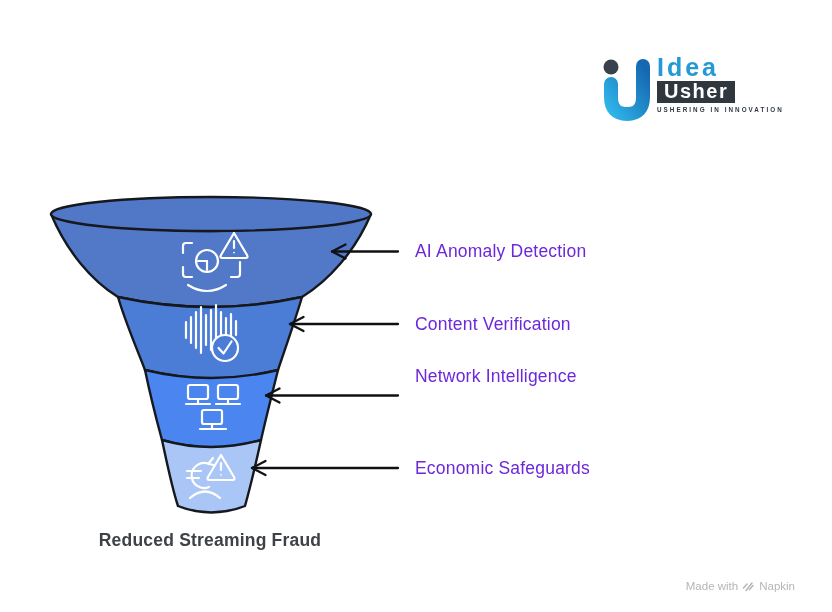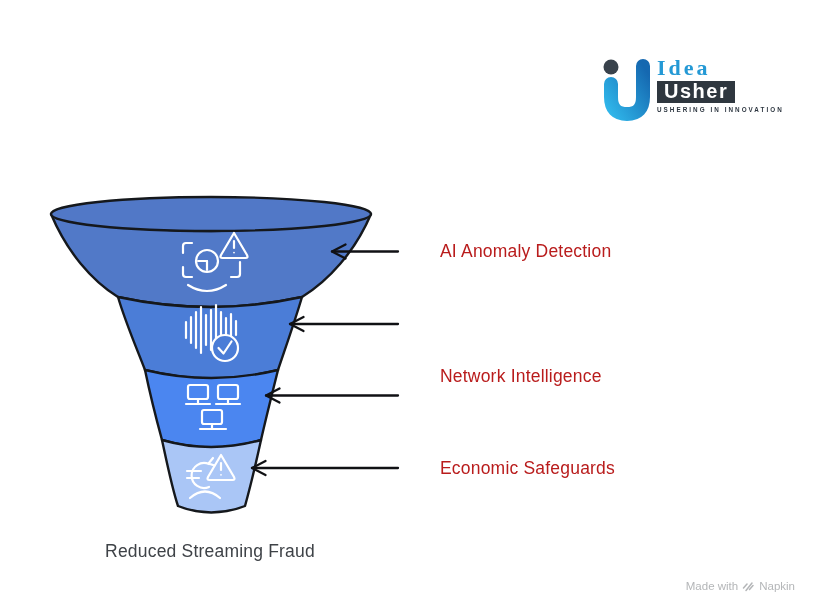--- a/index.html
+++ b/index.html
@@ -7,29 +7,28 @@
     position:relative;width:832px;height:612px;background:#ffffff;
     font-family:"Liberation Sans",sans-serif;overflow:hidden;
   }
   .diagram-svg{position:absolute;left:0;top:0;}
   .flow-label{
     position:absolute;left:60px;width:300px;text-align:center;
     font-size:17.5px;color:#3e4247;letter-spacing:.2px;white-space:nowrap;
   }
   .stage-label{
     position:absolute;left:415px;font-size:17.5px;line-height:22px;
-    color:#b91c1c;letter-spacing:.2px;white-space:nowrap;margin-left:25px;
+    color:#6d28d9;letter-spacing:.2px;white-space:nowrap;
   }
   
   .logo{position:absolute;left:600px;top:56px;display:flex;align-items:flex-start;gap:5px;}
   .logo-text{display:flex;flex-direction:column;align-items:flex-start;}
   .logo-idea{
-    font-size:22px;line-height:23px;font-weight:bold;color:#2499d5;
+    font-size:25px;line-height:23px;font-weight:bold;color:#2499d5;
     letter-spacing:3px;
-    font-family:Liberation Serif, serif;
   }
   .logo-usher-box{
     margin-top:2px;background:#2f373f;color:#ffffff;font-size:20px;line-height:19px;
     font-weight:bold;letter-spacing:1.5px;padding:1px 7px 2px 7px;display:inline-block;
   }
   .logo-tagline{
     margin-top:3px;font-size:6.3px;font-weight:bold;letter-spacing:2.05px;
     color:#2d3640;white-space:nowrap;
   }
   
@@ -122,23 +121,24 @@
         <path d="M 398 395.5 H 266"></path>
           <path d="M 279.5 388.5 L 266 395.5 L 279.5 402.5"></path>
       </g>
       <g>
         <path d="M 398 468 H 252"></path>
           <path d="M 265.5 461 L 252 468 L 265.5 475"></path>
       </g>
     </g>
   </svg>
 
-  <div class="flow-label" style="top:541px;">Reduced Streaming Fraud</div>
+  <div class="flow-label" style="top:530px;font-weight:bold;">Reduced Streaming Fraud</div>
 
   <div class="stage-label" style="top:240px;">AI Anomaly Detection</div>
+  <div class="stage-label" style="top:313px;">Content Verification</div>
   <div class="stage-label" style="top:365px;">Network Intelligence</div>
   <div class="stage-label" style="top:457px;">Economic Safeguards</div>
 
   <div class="logo">
     <svg width="52" height="68" viewBox="0 0 52 68">
       <defs>
         <linearGradient id="ug" x1="1" y1="0" x2="0" y2="1">
           <stop offset="0" stop-color="#1568b0"></stop>
           <stop offset="1" stop-color="#2fb5e9"></stop>
         </linearGradient>

